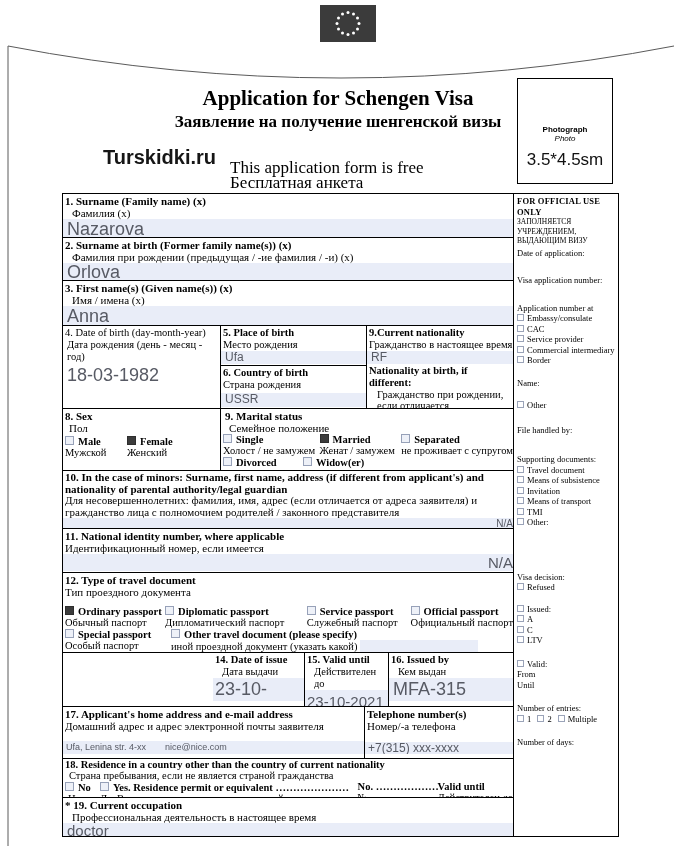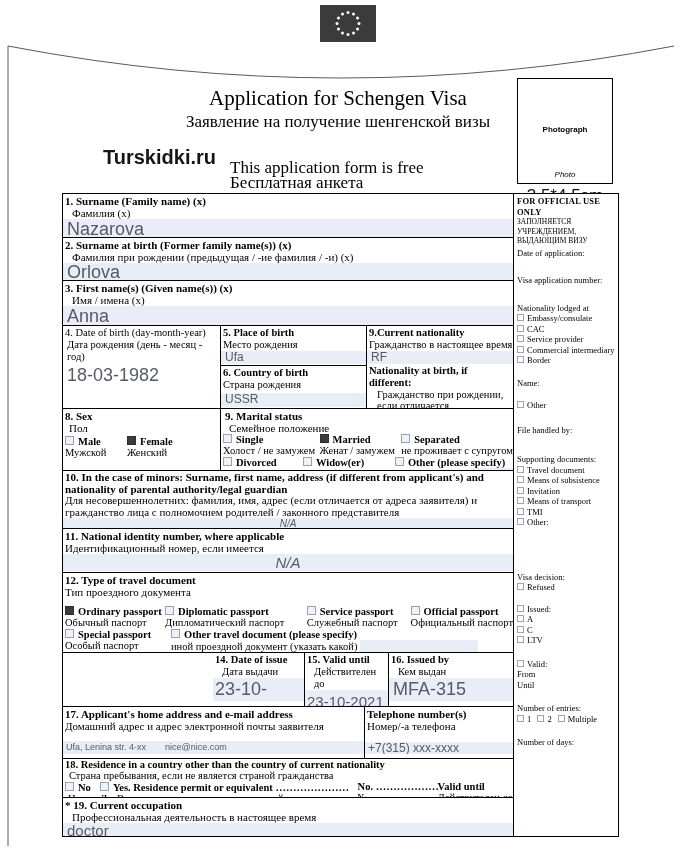--- a/index.html
+++ b/index.html
@@ -1,47 +1,47 @@
 <!DOCTYPE html>
 <html><head>
 <meta charset="utf-8">
 <style>
   html,body{margin:0;padding:0;background:#fff;}
   .page{position:relative;width:682px;height:858px;background:#fff;overflow:hidden;
         font-family:"Liberation Serif",serif;color:#000;}
   svg.outline{position:absolute;left:0;top:0;z-index:0;}
   .flag{position:absolute;left:320px;top:5px;width:56px;height:37px;background:#3b3b3b;}
-  .hdr{position:absolute;left:160px;top:86px;width:356px;text-align:center;z-index:2;}
+  .hdr{position:absolute;left:160px;top:86px;width:356px;text-align:center;z-index:2;font-weight:bold;}
   .hdr .t1{font-size:21px;line-height:25px;}
   .hdr .t2{font-size:17px;line-height:21px;}
   .wm{position:absolute;left:103px;top:146px;font-family:"Liberation Sans",sans-serif;
       font-size:20px;font-weight:600;color:#161616;z-index:2;}
   .free{position:absolute;left:230px;top:160px;width:232px;
         font-size:17px;line-height:15px;z-index:2;}
   .photo{position:absolute;left:517px;top:78px;width:96px;height:106px;border:1px solid #000;
          text-align:center;background:#fff;z-index:2;box-sizing:border-box;}
   .photo .p1{font-family:"Liberation Sans",sans-serif;font-size:8px;font-weight:bold;margin-top:46px;}
-  .photo .p2{font-family:"Liberation Sans",sans-serif;font-size:8px;font-style:italic;margin-top:36px;}
+  .photo .p2{font-family:"Liberation Sans",sans-serif;font-size:8px;font-style:italic;}
   .photo .p3{font-family:"Liberation Sans",sans-serif;font-size:17px;margin-top:7px;color:#111;}
   .form{position:absolute;left:62px;top:193px;display:flex;align-items:stretch;z-index:2;background:#fff;}
   .main{width:452px;border:1px solid #000;box-sizing:border-box;}
   .row{border-bottom:1px solid #000;overflow:hidden;box-sizing:border-box;position:relative;}
   .row.last{border-bottom:none;}
   .cells{display:flex;height:100%;justify-content:flex-end;}
   .cell{box-sizing:border-box;border-right:1px solid #000;overflow:hidden;}
   .cell.lastc{border-right:none;}
   .fh{font-weight:bold;font-size:11px;line-height:12px;padding:1px 2px 0 2px;}
   .fh.sm{font-size:10.5px;}
   .fr{font-size:11px;line-height:12px;padding-left:9px;}
   .fr.sm{font-size:10.5px;}
   .vbar{background:#e9edf8;font-family:"Liberation Sans",sans-serif;color:#575a64;overflow:hidden;}
   .v-lg{font-size:18px;line-height:20px;padding-left:4px;}
   .v-md{font-size:12px;line-height:13px;padding-left:4px;}
   .v-sm{font-size:9px;line-height:12px;padding-left:3px;}
-  .v-ctr{text-align:center;font-style:italic;}
+  .v-ctr{text-align:right;}
   .plain{font-family:"Liberation Sans",sans-serif;color:#575a64;}
   .cb{display:inline-block;width:7px;height:7px;border:1px solid #97a1b8;background:#eef1f8;
       margin-right:4px;vertical-align:0px;}
   .cb.checked{border-color:#2e2e2e;background:#3c3c3c;}
   .opt-en{font-weight:bold;font-size:10.5px;line-height:10px;white-space:nowrap;}
   .opt-ru{font-size:10.5px;line-height:12px;white-space:nowrap;}
   .optrow{display:flex;padding-left:2px;}
   .sb{width:105px;border:1px solid #000;border-left:none;box-sizing:border-box;
       padding:2px 2px 0 3px;font-size:8.5px;line-height:10.5px;}
   .sbl{white-space:normal;}
@@ -181,24 +181,20 @@
             </div>
             <div class="optrow">
               <div style="width:80px">
                 <div class="opt-en"><span class="cb unchecked"></span><span>Divorced</span></div>
                 <div class="opt-ru">Разведен/-а</div>
               </div>
               <div style="width:92px">
                 <div class="opt-en"><span class="cb unchecked"></span><span>Widow(er)</span></div>
                 <div class="opt-ru">Вдовец / вдова</div>
               </div>
-              <div>
-                <div class="opt-en"><span class="cb unchecked"></span><span>Other (please specify)</span></div>
-                <div class="opt-ru"><span>Иное (уточнить)</span> <span class="inbox" style="width:42px;height:11px"></span></div>
-              </div>
             </div>
           </div>
         </div>
       </div>
 
       <div class="row" style="height:58px">
         <div class="fh" style="white-space:normal;line-height:11.5px">10. In the case of minors: Surname, first name, address (if different from applicant's) and nationality of parental authority/legal guardian</div>
         <div class="fr" style="padding-left:2px;white-space:normal;line-height:11.5px">Для несовершеннолетних: фамилия, имя, адрес (если отличается от адреса заявителя) и гражданство лица с полномочием родителей / законного представителя</div>
         <div class="vbar v-ctr" style="height:12px;font-size:10px;line-height:12px">N/A</div>
       </div>
@@ -309,21 +305,21 @@
         <div class="fr">Профессиональная деятельность в настоящее время</div>
         <div class="vbar" style="height:15px;font-size:15px;line-height:15px;padding-left:4px">doctor</div>
       </div>
     </div>
 
     <div class="sb">
       <div class="sbl sbt">FOR OFFICIAL USE ONLY</div>
       <div class="sbl" style="font-size:7.5px;line-height:9.5px">ЗАПОЛНЯЕТСЯ УЧРЕЖДЕНИЕМ, ВЫДАЮЩИМ ВИЗУ</div>
       <div class="sbl" style="margin-top:2px">Date of application:</div>
       <div class="sbl" style="margin-top:17px">Visa application number:</div>
-      <div class="sbl" style="margin-top:17px">Nationality lodged at</div>
+      <div class="sbl" style="margin-top:17px">Application number at</div>
       <div class="sbl"><span class="cbs"></span><span>Embassy/consulate</span></div>
       <div class="sbl"><span class="cbs"></span><span>CAC</span></div>
       <div class="sbl"><span class="cbs"></span><span>Service provider</span></div>
       <div class="sbl"><span class="cbs"></span><span>Commercial intermediary</span></div>
       <div class="sbl"><span class="cbs"></span><span>Border</span></div>
       <div class="sbl" style="margin-top:12px">Name:</div>
       <div class="sbl" style="margin-top:12px"><span class="cbs"></span><span>Other</span></div>
       <div class="sbl" style="margin-top:14px">File handled by:</div>
       <div class="sbl" style="margin-top:19px">Supporting documents:</div>
       <div class="sbl"><span class="cbs"></span><span>Travel document</span></div>

